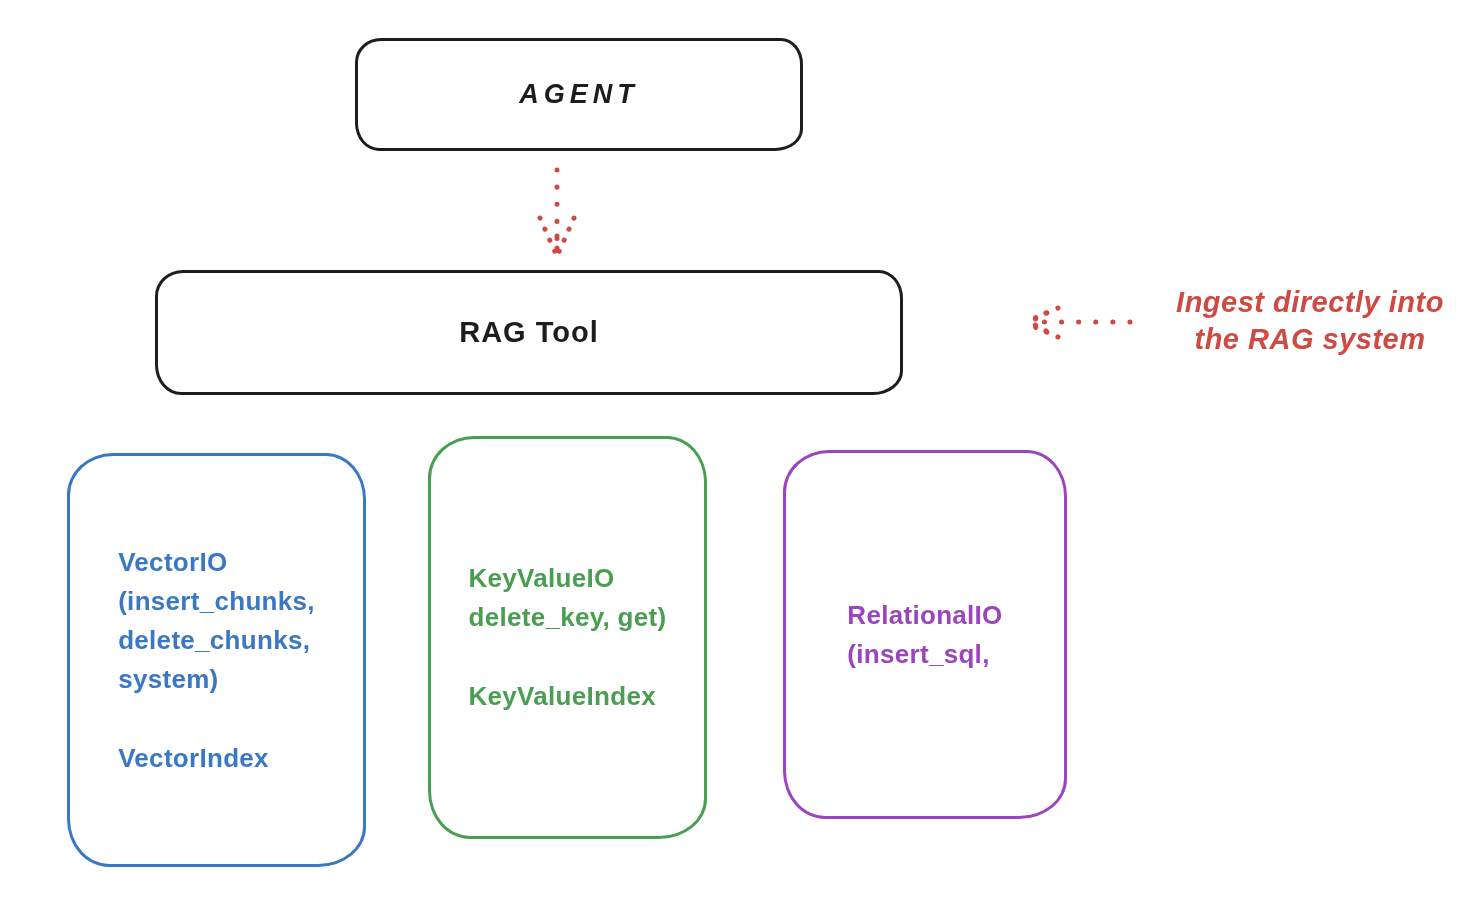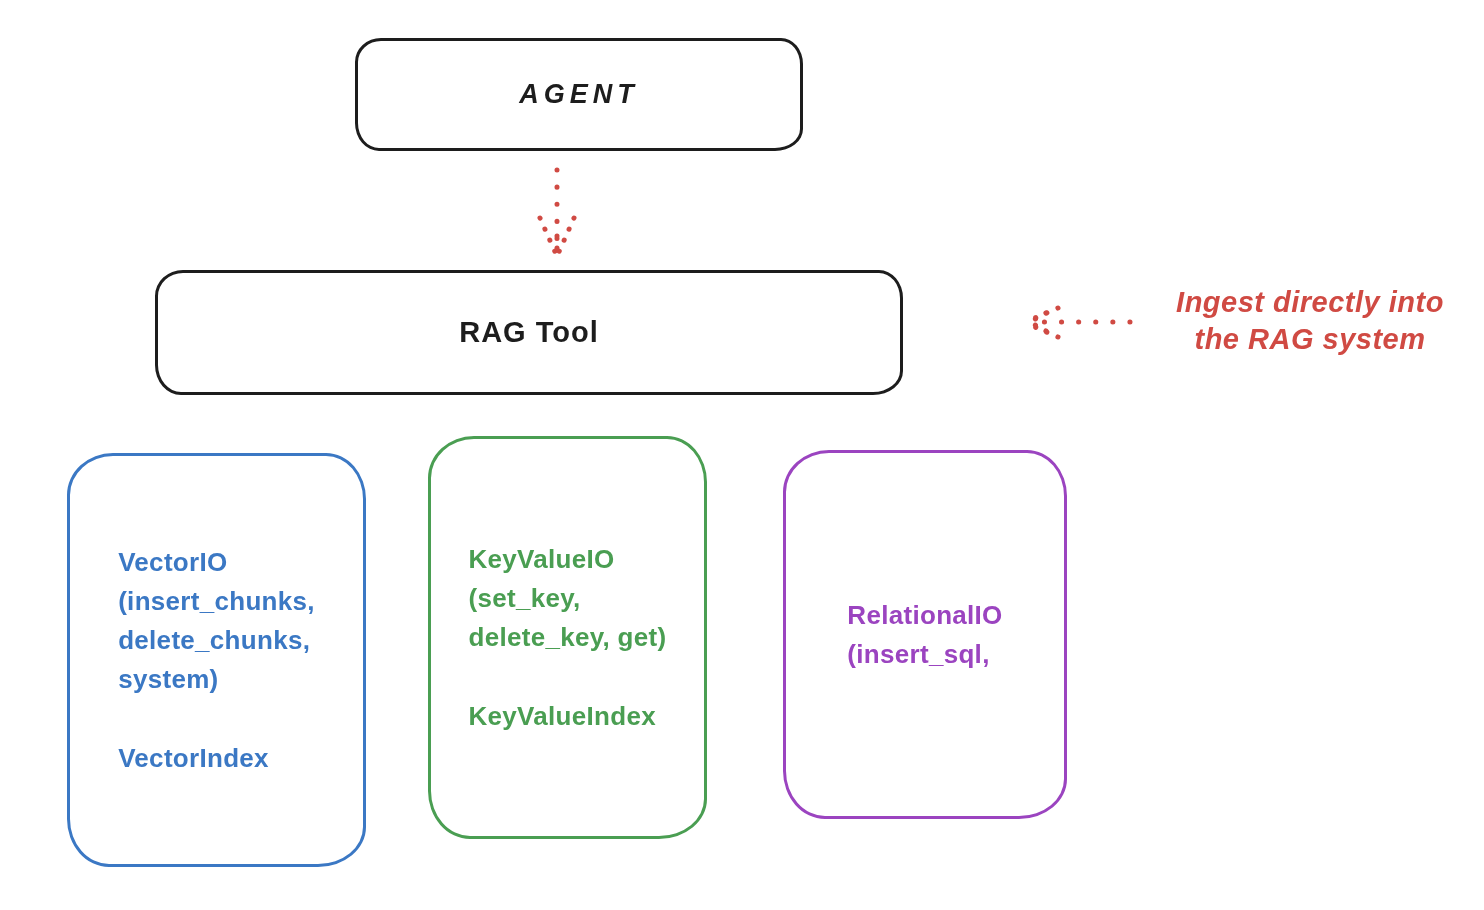--- a/index.html
+++ b/index.html
@@ -116,21 +116,20 @@
       <div>(insert_chunks,</div>
       <div>delete_chunks,</div>
       <div>system)</div>
       <div class="index-label">VectorIndex</div>
     </div>
   </div>
 
   <div class="box store-box kv-box" style="border-color: rgb(74, 158, 82); color: rgb(74, 158, 82);">
     <div class="node-text">
       <div>KeyValueIO</div>
-      <div>(set_key,</div>
       <div>delete_key, get)</div>
       <div class="index-label">KeyValueIndex</div>
     </div>
   </div>
 
   <div class="box store-box rel-box" style="border-color: rgb(155, 68, 192); color: rgb(155, 68, 192);">
     <div class="node-text">
       <div>RelationalIO</div>
       <div>(insert_sql,</div>
     </div>

